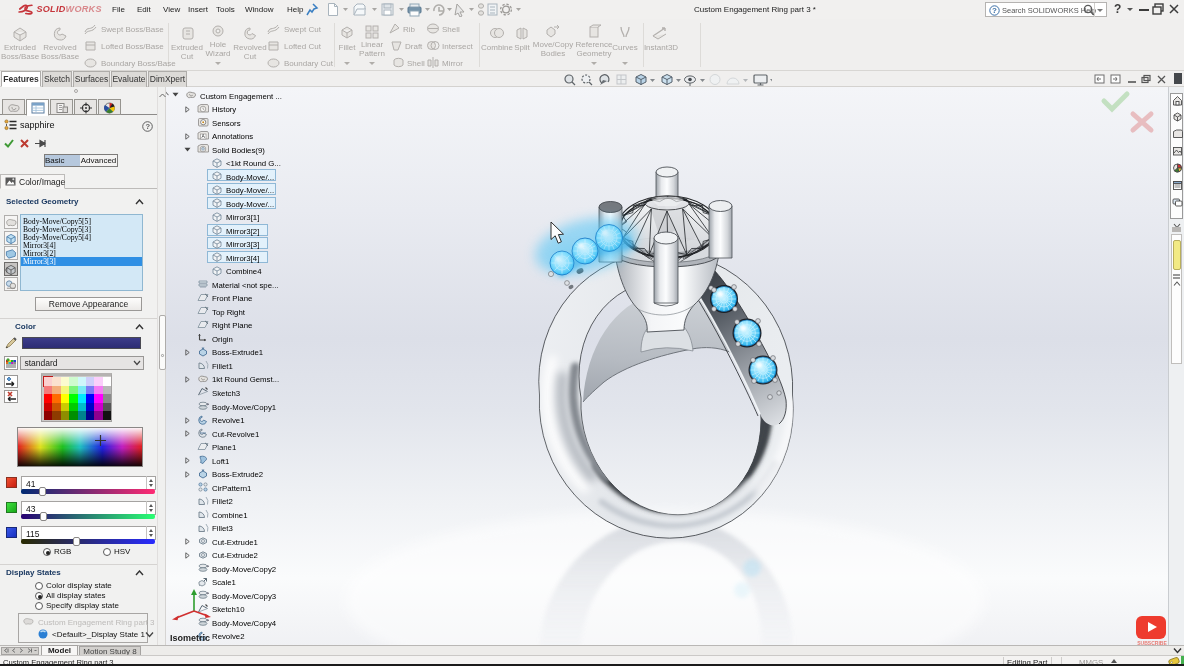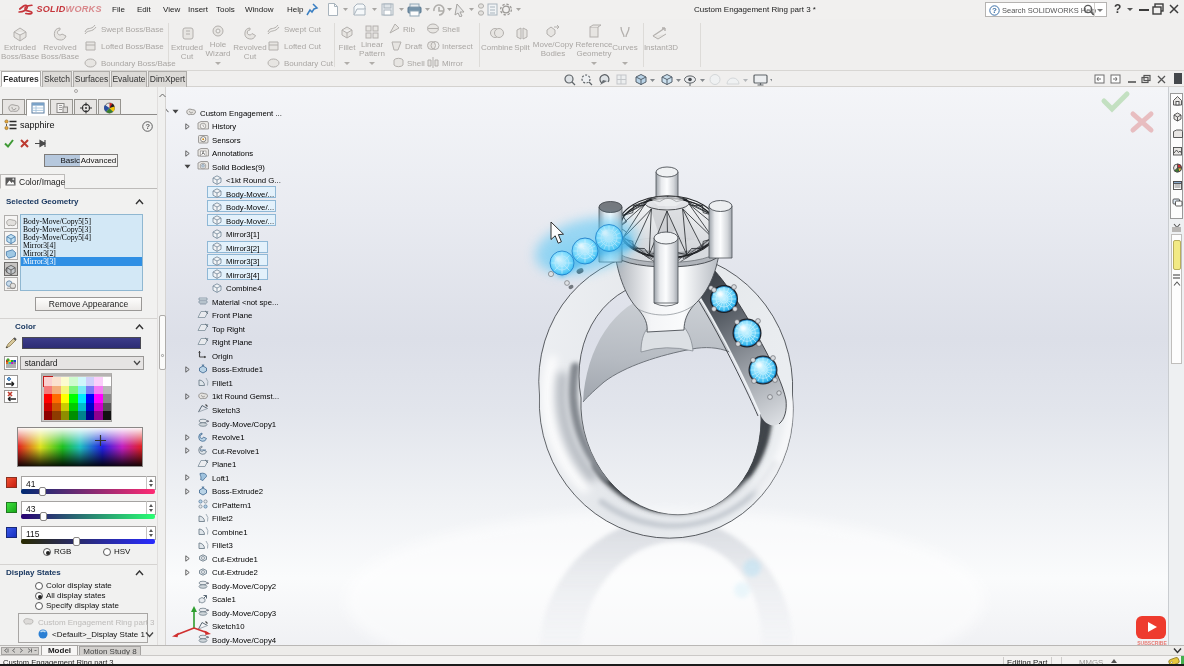--- a/index.html
+++ b/index.html
@@ -44,21 +44,21 @@
 .radio { width:8px; height:8px; border-radius:50%; background:#fff; border:1px solid #595959; }
 .radio.sel:before { content:""; position:absolute; left:2px; top:2px; width:4px; height:4px; border-radius:50%; background:#222; }
 .rlabel { font-size:8px; color:#111; white-space:nowrap; }
 
 
 #viewport { left:166px; top:87px; width:1002px; height:558px; z-index:0;
   background:linear-gradient(180deg,#f4f5f8 0%, #e9ebf1 22%, #dcdfe8 45%, #e2e5ec 58%, #f0f2f5 75%, #fafbfc 88%, #f0f1f4 100%); }
 #ringsvg { left:0; top:0; width:1184px; height:666px; z-index:5; pointer-events:none; }
 
 
-#tree { left:160px; top:104px; width:240px; height:558px; z-index:10; font-size:7.8px; color:#000; }
+#tree { left:160px; top:87px; width:240px; height:558px; z-index:10; font-size:7.8px; color:#000; }
 .trow { position:absolute; white-space:nowrap; height:13px; line-height:13px; }
 .tbox { position:absolute; border:1px solid #8fb8d6; background:#e3f1fb; }
 
 
 #taskpane { left:1168px; top:87px; width:16px; height:558px; background:#eef0f2; border-left:1px solid #c9ccd0; z-index:20; }
 
 
 #modelbar { left:0; top:645px; width:1184px; height:10px; background:#edecea; z-index:25; }
 #statusbar { left:0; top:655px; width:1184px; height:9px; background:#f4f3f2; border-top:1px solid #cbc9c7; z-index:25; font-size:8.5px; }
 #blackstrip { left:0; top:664px; width:1184px; height:2px; background:#1b1b1b; z-index:26; }
@@ -895,21 +895,21 @@
   <div class="abs" style="left:20px;top:33px;font-weight:normal;font-size:9px;color:#111">sapphire</div>
   <svg class="abs" style="left:142px;top:34px" width="11" height="11" viewBox="0 0 11 11">
       <circle cx="5.5" cy="5.5" r="4.8" fill="none" stroke="#5f5f5f"></circle>
       <text x="3.4" y="8" font-size="7.5" fill="#5f5f5f" font-weight="bold">?</text>
     </svg>
   <svg class="abs" style="left:4px;top:51px" width="48" height="11" viewBox="0 0 48 11">
     <path d="M1,5.5 L4,8.5 L9,2" fill="none" stroke="#3f9a35" stroke-width="2"></path>
     <path d="M17,2 L24,9 M24,2 L17,9" stroke="#bd3a30" stroke-width="2"></path>
     <path d="M31,5.5 H36 M36,2.5 L41,5.5 L36,8.5 Z M41,2 V9" fill="#4a4a4a" stroke="#4a4a4a" stroke-width="1.2"></path>
   </svg>
-  <div class="abs" style="left:44px;top:67px;width:37px;height:13px;background:#b6c8dd;border:1px solid #7e7c7a;font-size:8px;text-align:right;line-height:12px;color:#111">Basic</div>
+  <div class="abs" style="left:44px;top:67px;width:37px;height:13px;background:#b6c8dd;border:1px solid #7e7c7a;font-size:8px;text-align:left;line-height:12px;color:#111">Basic</div>
   <div class="abs" style="left:80px;top:67px;width:38px;height:13px;background:#f4f3f2;border:1px solid #7e7c7a;border-left:none;font-size:8px;text-align:center;line-height:12px;color:#111">Advanced</div>
 
   <div class="abs" style="left:0;top:87px;width:157px;height:15px;border-bottom:1px solid #bdbbb9"></div>
   <div class="abs" style="left:0;top:87px;width:65px;height:15px;background:#f6f5f4;border:1px solid #bdbbb9;border-bottom:1px solid #f6f5f4"></div>
   <svg class="abs" style="left:5px;top:90px" width="11" height="9" viewBox="0 0 11 9">
       <rect x="0.5" y="0.5" width="10" height="8" fill="#5a5a5a"></rect>
       <path d="M1.5,7.5 L4.5,3.5 L6.5,6 L8,4.5 L9.5,7.5 Z" fill="#fff"></path>
       <circle cx="8.3" cy="2.3" r="1" fill="#ddd"></circle>
     </svg>
   <div class="abs" style="left:19px;top:90px;font-size:8.5px;color:#222">Color/Image</div>

